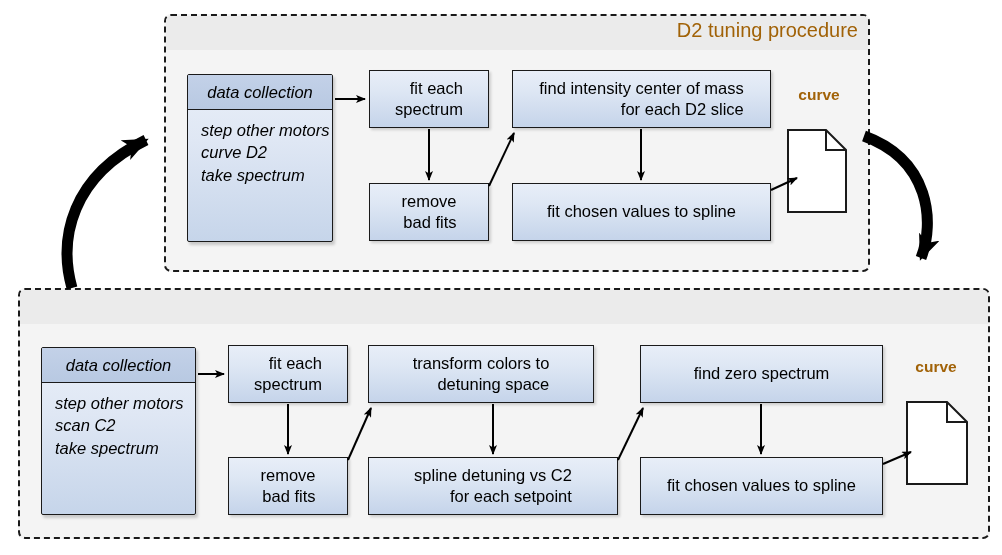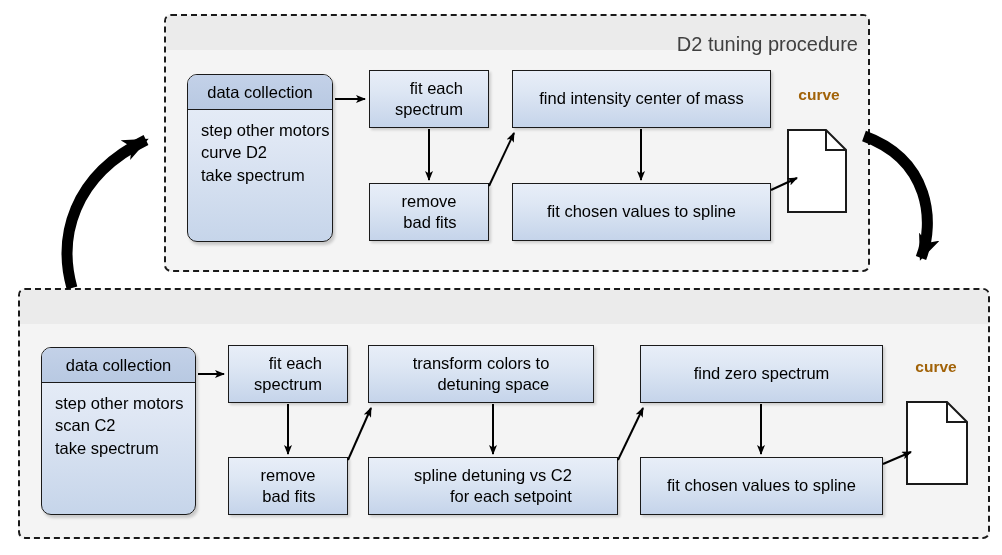--- a/index.html
+++ b/index.html
@@ -29,24 +29,23 @@
     left:0;right:0;top:0;
     height:34px;
     background:#ebebeb;
     box-sizing:border-box;
   }
   .group-title{
     position:absolute;
     right:10px;
     top:3px;
     font-size:20px;
-    color:#404040;
+    color:#a16207;
     letter-spacing:0px;
     white-space:nowrap;
-    margin-top:14px;
   }
 
   
   .node{
     position:absolute;
     box-sizing:border-box;
     border:1.6px solid #1a1a1a;
     background:linear-gradient(to bottom,#e8eef8 0%,#dee7f4 35%,#c5d4ea 100%);
     display:flex;
     align-items:center;
@@ -57,24 +56,25 @@
     color:#000000;
     box-shadow:1.5px 2px 2.5px rgba(0,0,0,0.16);
   }
   .node span{display:block;padding:0 6px;text-align:right;}
 
   
   .dcbox{
     position:absolute;
     box-sizing:border-box;
     border:1.6px solid #1a1a1a;
-    border-radius:10px;
+    border-radius:2px;
     background:linear-gradient(to bottom,#e9eff8 0%,#dfe7f4 40%,#c6d5ea 100%);
     box-shadow:2px 3px 3px rgba(0,0,0,0.18);
     overflow:hidden;
+    font-style:italic;
   }
   .dc-head{
     height:35px;
     box-sizing:border-box;
     border-bottom:1.6px solid #1a1a1a;
     background:linear-gradient(to bottom,#c3d1e8 0%,#b8c9e2 100%);
     display:flex;align-items:center;justify-content:center;
     font-size:16.5px;color:#000;
   }
   .dc-body{
@@ -133,20 +133,21 @@
   <div class="node" style="left:369px;top:183px;width:120px;height:58px;">
     <span>
       <i style="font-style:normal;display:block">remove</i>
       <i style="font-style:normal;display:block">bad fits</i>
     </span>
   </div>
 
   <div class="node" style="left:512px;top:70px;width:259px;height:58px;">
     <span>
       <i style="font-style:normal;display:block">find intensity center of mass</i>
+      <i style="font-style:normal;display:block">for each D2 slice</i>
     </span>
   </div>
 
   <div class="node" style="left:512px;top:183px;width:259px;height:58px;">
     <span>fit chosen values to spline</span>
   </div>
 
   <div class="doc" style="left:780px;top:86px;width:78px;height:118px;">
     <div class="doc-label">curve</div>
     <svg width="78" height="118" style="position:absolute;left:0;top:22px;">

